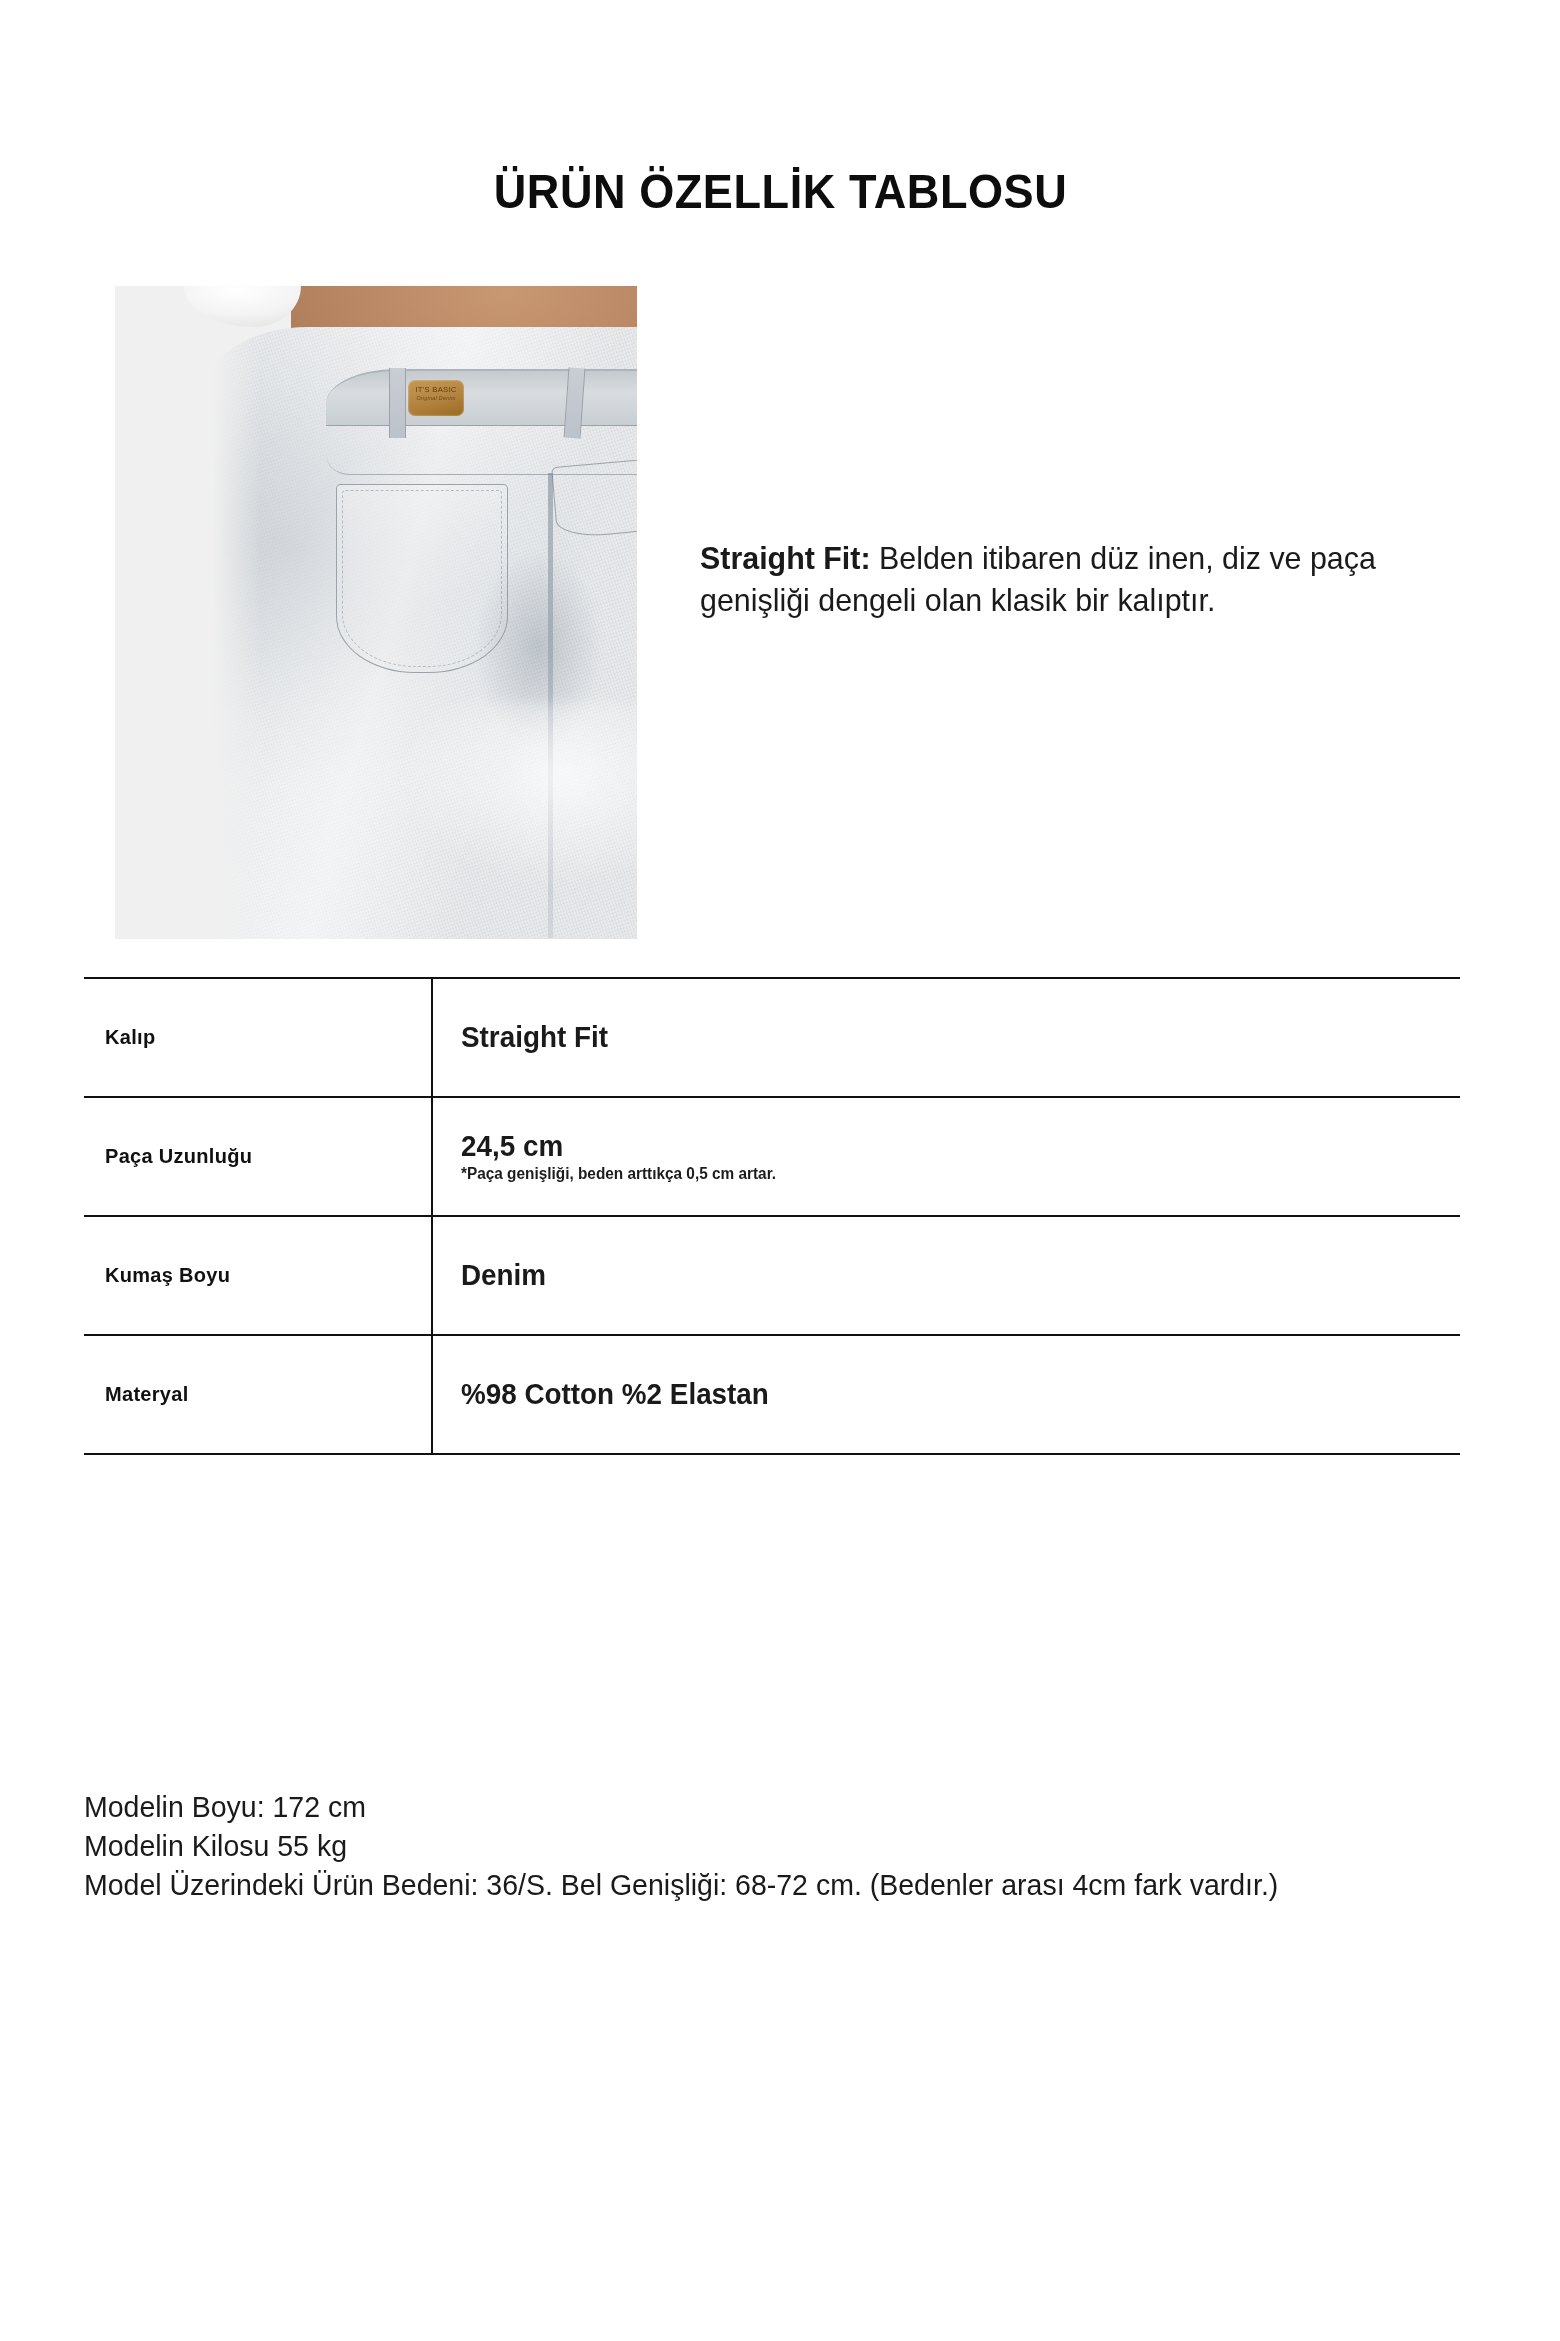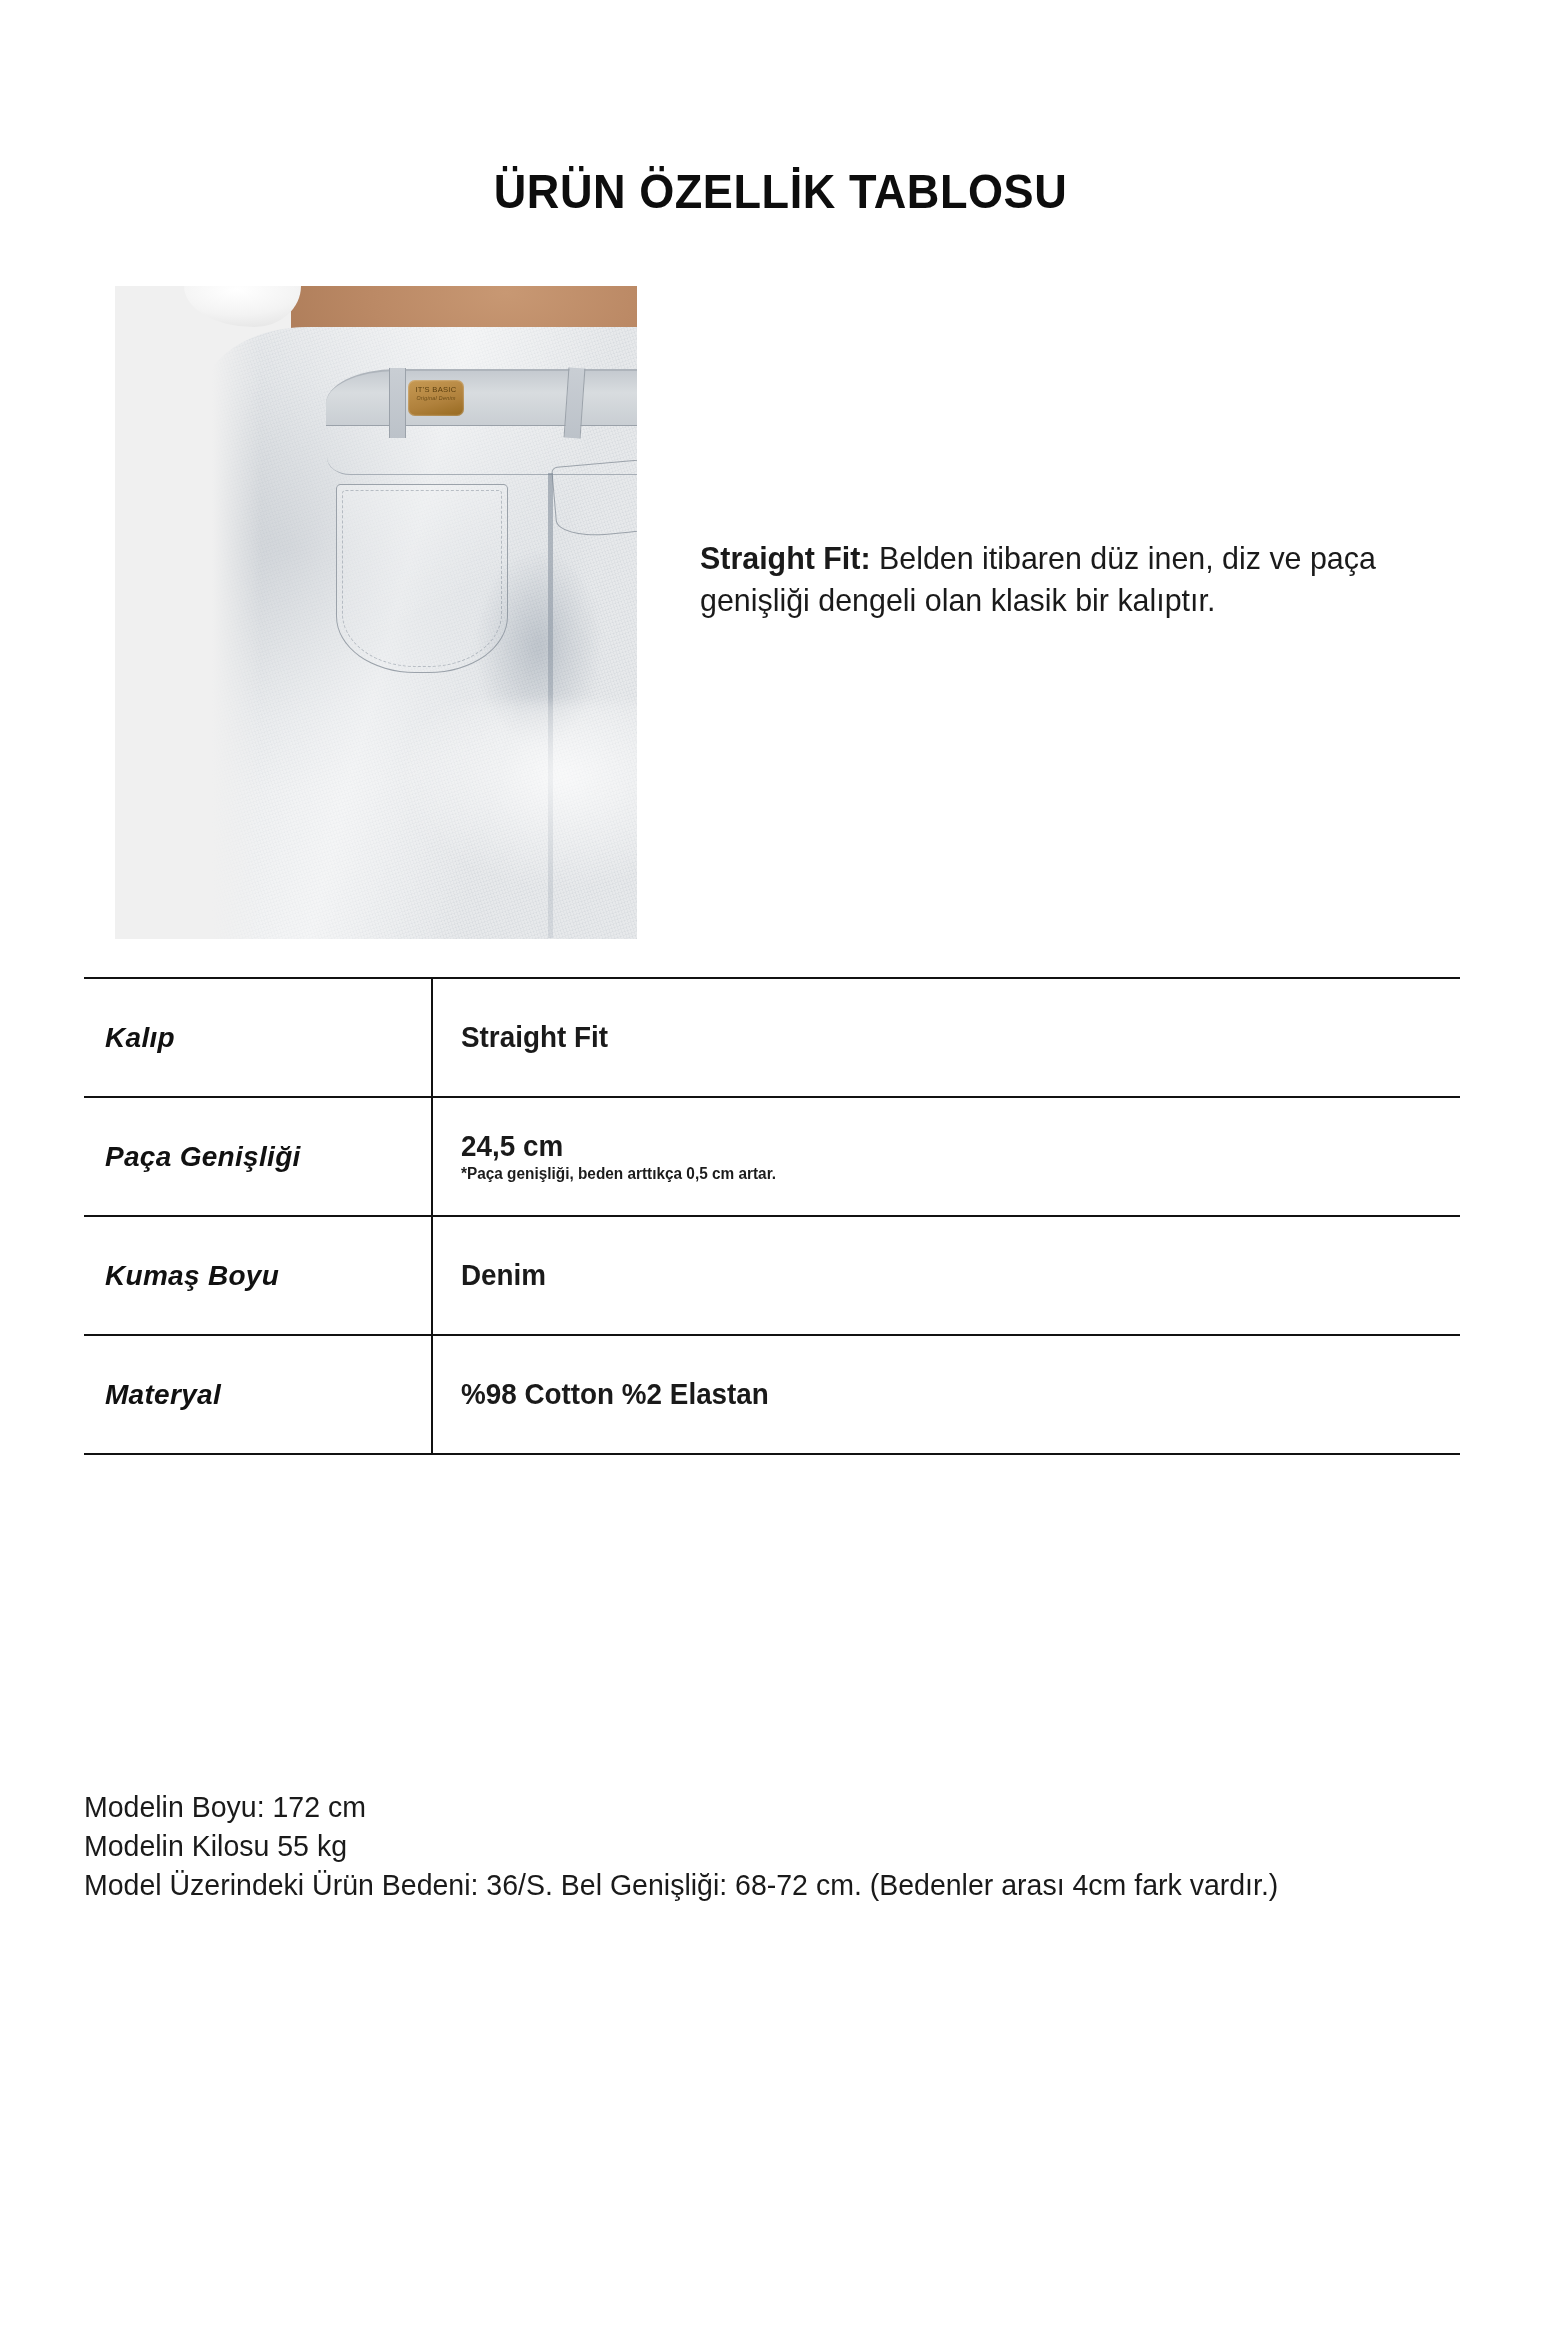--- a/index.html
+++ b/index.html
@@ -232,25 +232,24 @@
     padding: 0;
     vertical-align: middle;
     height: 117px;
   }
   .spec-table tr:last-child td {
     border-bottom: 2.9px solid #111111;
   }
   .spec-table td.label {
     border-right: 2.3px solid #111111;
     padding-left: 21px;
-    font-size: 28px;
+    font-size: 20px;
     font-weight: 700;
     letter-spacing: 0.3px;
     transform: scaleX(1);
-    font-style: italic;
   }
   .spec-table td.value {
     padding-left: 28px;
     font-size: 29px;
     font-weight: 700;
     color: #1a1a1a;
   }
   .spec-table td.value .main {
     display: block;
     transform: scaleX(0.96);
@@ -318,21 +317,21 @@
     <col class="c-value">
   </colgroup>
   <tbody>
     <tr>
       <td class="label">Kalıp</td>
       <td class="value">
         <span class="main">Straight Fit</span>
       </td>
     </tr>
     <tr>
-      <td class="label">Paça Genişliği</td>
+      <td class="label">Paça Uzunluğu</td>
       <td class="value">
         <span class="main">24,5 cm</span>
         <span class="note">*Paça genişliği, beden arttıkça 0,5 cm artar.</span>
       </td>
     </tr>
     <tr>
       <td class="label">Kumaş Boyu</td>
       <td class="value">
         <span class="main">Denim</span>
       </td>

